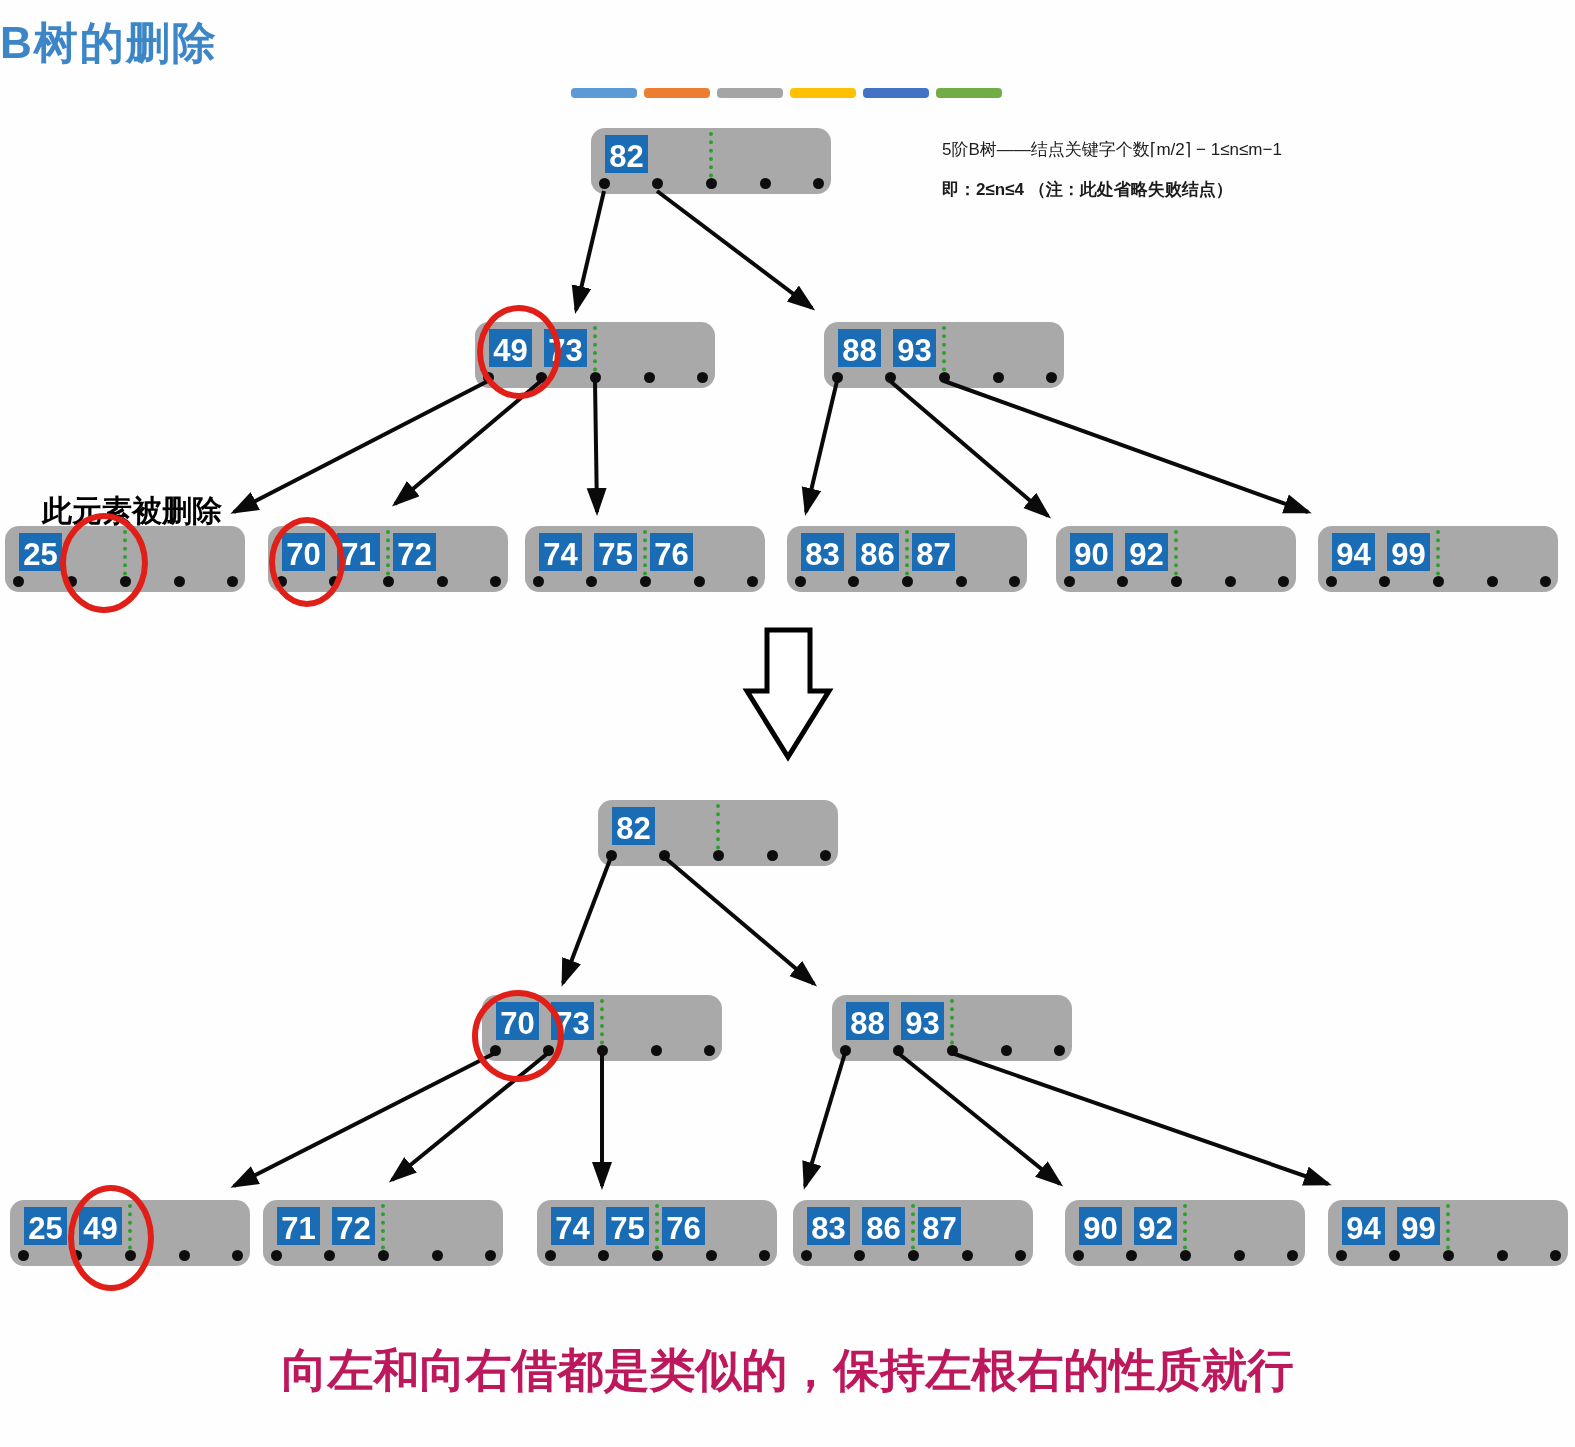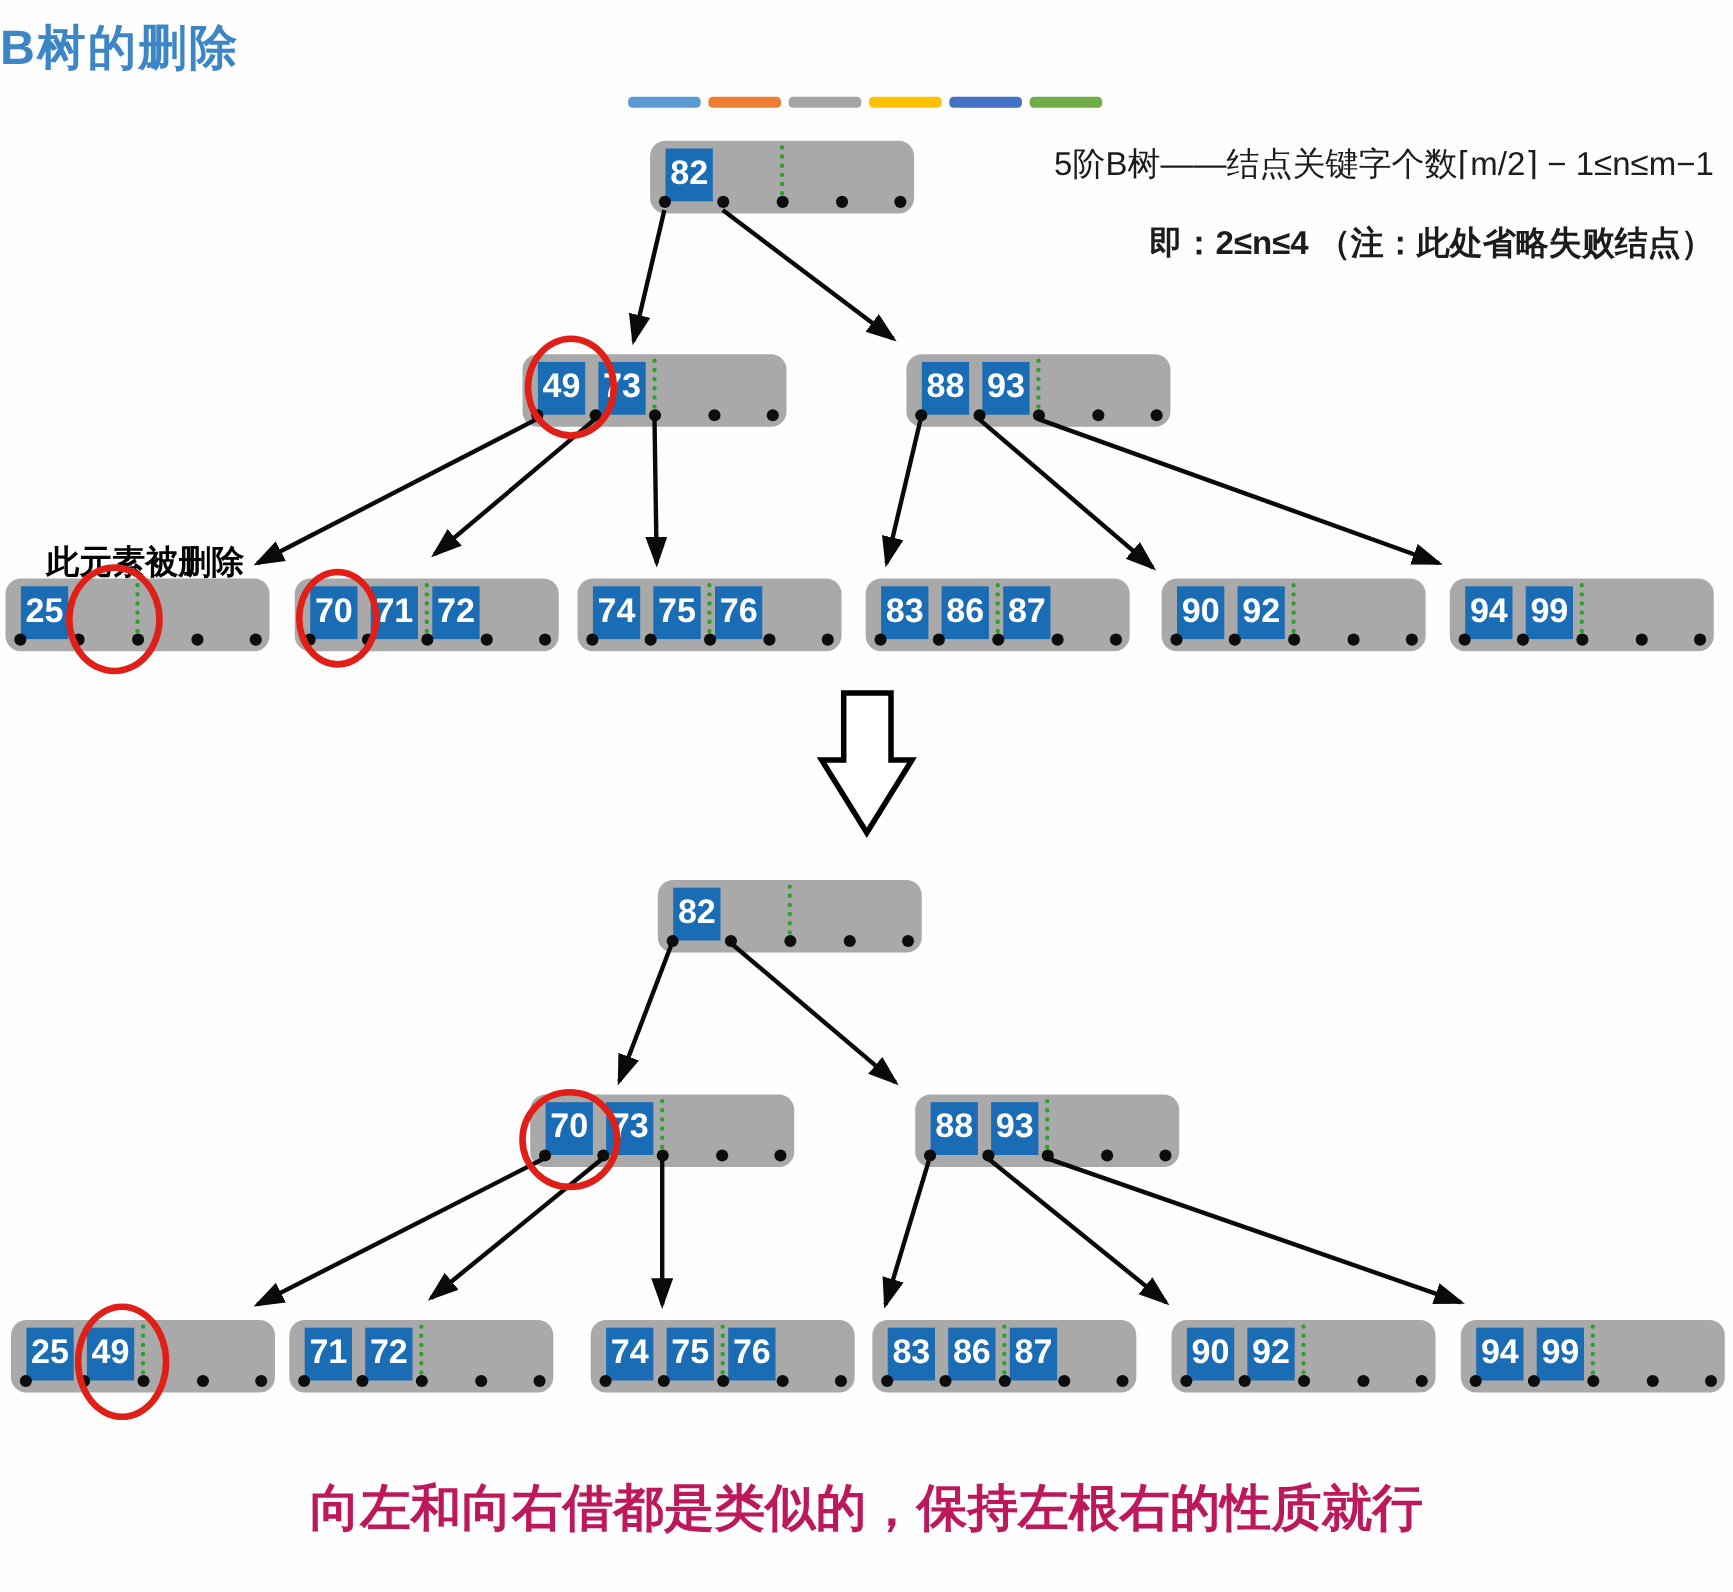--- a/index.html
+++ b/index.html
@@ -2,29 +2,29 @@
 <html><head>
 <meta charset="utf-8">
 <style>
   html,body{margin:0;padding:0;background:#fff;}
   .canvas{position:relative;width:1575px;height:1447px;background:#fefefe;overflow:hidden;
           font-family:"Liberation Sans","DejaVu Sans",sans-serif;}
   .title{position:absolute;left:0;top:14px;width:100%;text-align:left;
          font-size:44px;font-weight:bold;color:#3c86c7;letter-spacing:2px;}
   .bars{position:absolute;left:571px;top:88px;display:flex;gap:7px;}
   .bars .bar{display:block;width:66px;height:10px;border-radius:4px;}
-  .note{position:absolute;left:942px;top:130px;width:616px;text-align:right;
-        color:#1c1c1c;font-size:30px;line-height:40px;}
-  .note .l2{font-weight:bold;margin-top:32px;}
+  .note{position:absolute;left:942px;top:130px;width:616px;text-align:left;
+        color:#1c1c1c;font-size:17px;line-height:40px;}
+  .note .l2{font-weight:bold;}
   .del-label{position:absolute;left:42px;top:458px;font-size:30px;font-weight:bold;color:#000;margin-top:33px;}
   .footer{position:absolute;left:0;top:1340px;width:100%;text-align:center;
           font-size:46px;font-weight:bold;color:#be185d;}
   
   .bnode{position:absolute;width:240px;height:66px;background:#a9a9a9;border-radius:14px;z-index:1;}
-  .key{position:absolute;top:7px;width:43px;height:48px;background:#1a6cb4;color:#fff;
+  .key{position:absolute;top:7px;width:43px;height:38px;background:#1a6cb4;color:#fff;
        font-weight:bold;font-size:31px;line-height:43px;text-align:center;}
   .k0{left:14px}.k1{left:69px}.k2{left:125px}
   .divider{position:absolute;left:118px;top:4px;height:54px;border-left:4px dotted #2ca02c;}
   .dots{position:absolute;left:0;top:0;width:100%;height:100%;}
   .dot{position:absolute;top:50px;width:11px;height:11px;background:#0d0d0d;border-radius:50%;}
   .d0{left:8px}.d1{left:61px}.d2{left:115px}.d3{left:169px}.d4{left:222px}
   
   .hl{position:absolute;border:6px solid #e02018;border-radius:50%;z-index:5;background:transparent;}
   .arrows{position:absolute;left:0;top:0;z-index:3;pointer-events:none;}
 </style>

